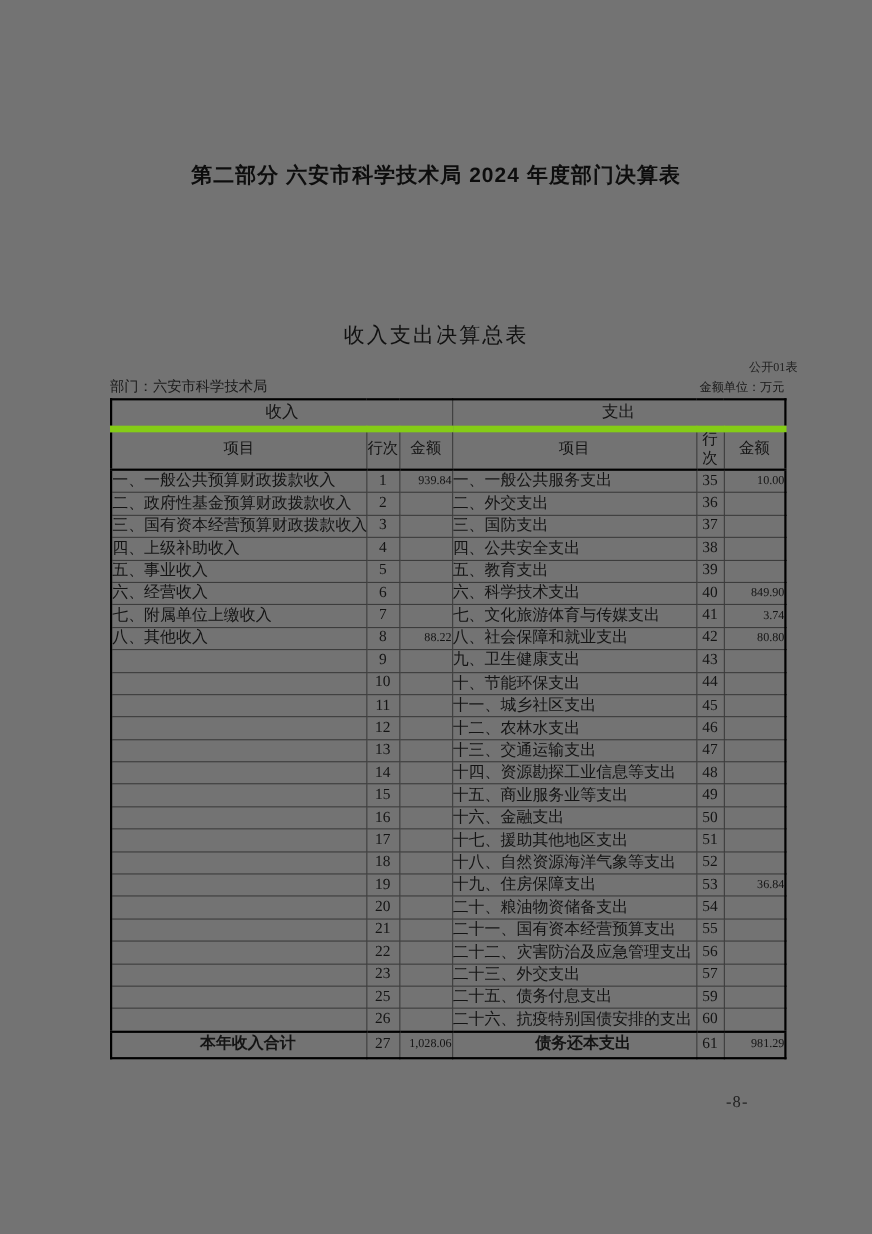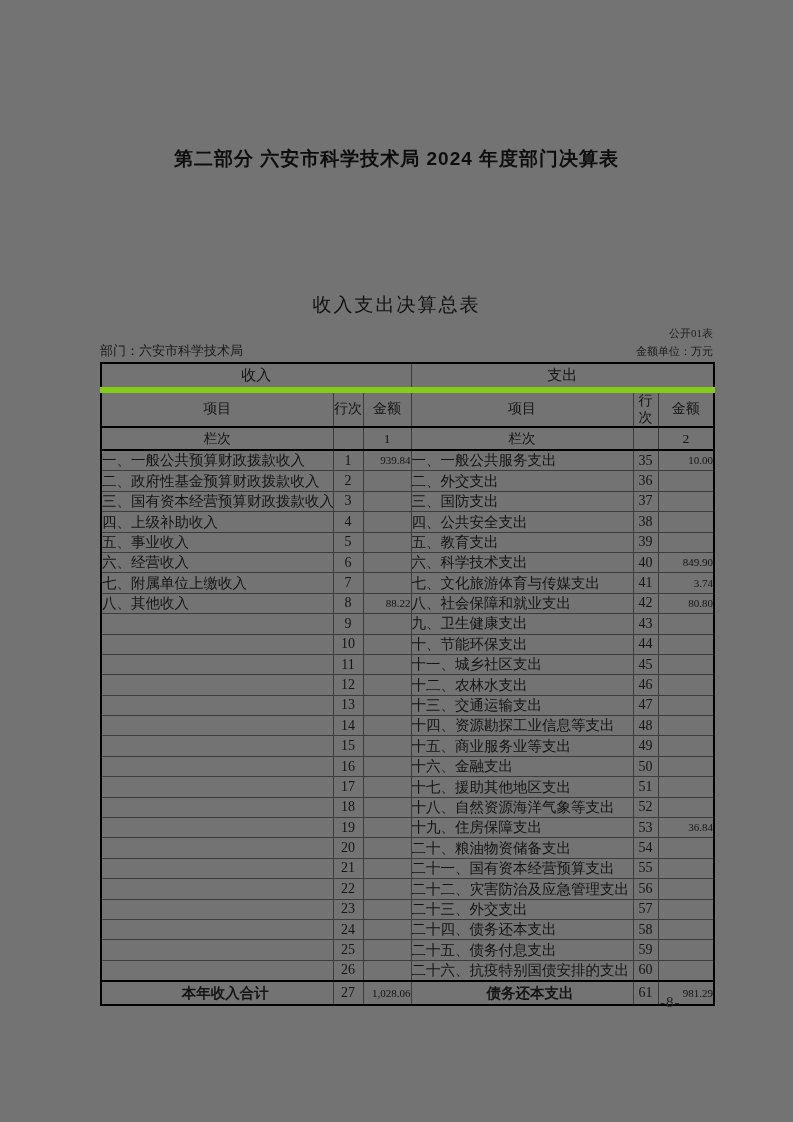--- a/index.html
+++ b/index.html
@@ -16,21 +16,21 @@
     position:absolute;top:146px;left:0;width:100%;
     text-align:center;
     font-family:"Liberation Sans", sans-serif;
     font-weight:bold;font-size:19px;letter-spacing:1px;color:#0d0d0d;
   }
   .table-title{
     position:absolute;top:292px;left:90px;width:613px;
     text-align:center;font-size:19px;letter-spacing:2px;color:#111;
   }
   .sheet-code{
-    position:absolute;top:326px;left:100px;width:613px;
+    position:absolute;top:326px;left:112px;width:613px;
     text-align:right;font-size:11px;color:#222;
   }
   .meta-row{
     position:absolute;top:342px;left:100px;width:613px;
     display:flex;justify-content:space-between;align-items:center;
     font-size:13px;color:#1a1a1a;
   }
   .meta-row .unit{font-size:11px;}
   table.budget{
     position:absolute;top:362px;left:100px;width:613px;
@@ -92,28 +92,20 @@
         <th colspan="3">支出</th>
       </tr>
       <tr class="cols-row">
         <th>项目</th>
         <th>行次</th>
         <th>金额</th>
         <th>项目</th>
         <th>行次</th>
         <th>金额</th>
       </tr>
-      <tr class="lan-row">
-        <td>栏次</td>
-        <td></td>
-        <td>1</td>
-        <td>栏次</td>
-        <td></td>
-        <td>2</td>
-      </tr>
     </thead>
     <tbody class="data" id="data-rows">
         <tr>
     <td class="item">一、一般公共预算财政拨款收入</td>
     <td class="line">1</td>
     <td class="amt">939.84</td>
     <td class="item">一、一般公共服务支出</td>
     <td class="line">35</td>
     <td class="amt">10.00</td>
   </tr>
@@ -284,28 +276,20 @@
     <td class="item">二十二、灾害防治及应急管理支出</td>
     <td class="line">56</td>
     <td class="amt"></td>
   </tr>
         <tr>
     <td class="item"></td>
     <td class="line">23</td>
     <td class="amt"></td>
     <td class="item">二十三、外交支出</td>
     <td class="line">57</td>
-    <td class="amt"></td>
-  </tr>
-        <tr>
-    <td class="item"></td>
-    <td class="line">24</td>
-    <td class="amt"></td>
-    <td class="item">二十四、债务还本支出</td>
-    <td class="line">58</td>
     <td class="amt"></td>
   </tr>
         <tr>
     <td class="item"></td>
     <td class="line">25</td>
     <td class="amt"></td>
     <td class="item">二十五、债务付息支出</td>
     <td class="line">59</td>
     <td class="amt"></td>
   </tr>

